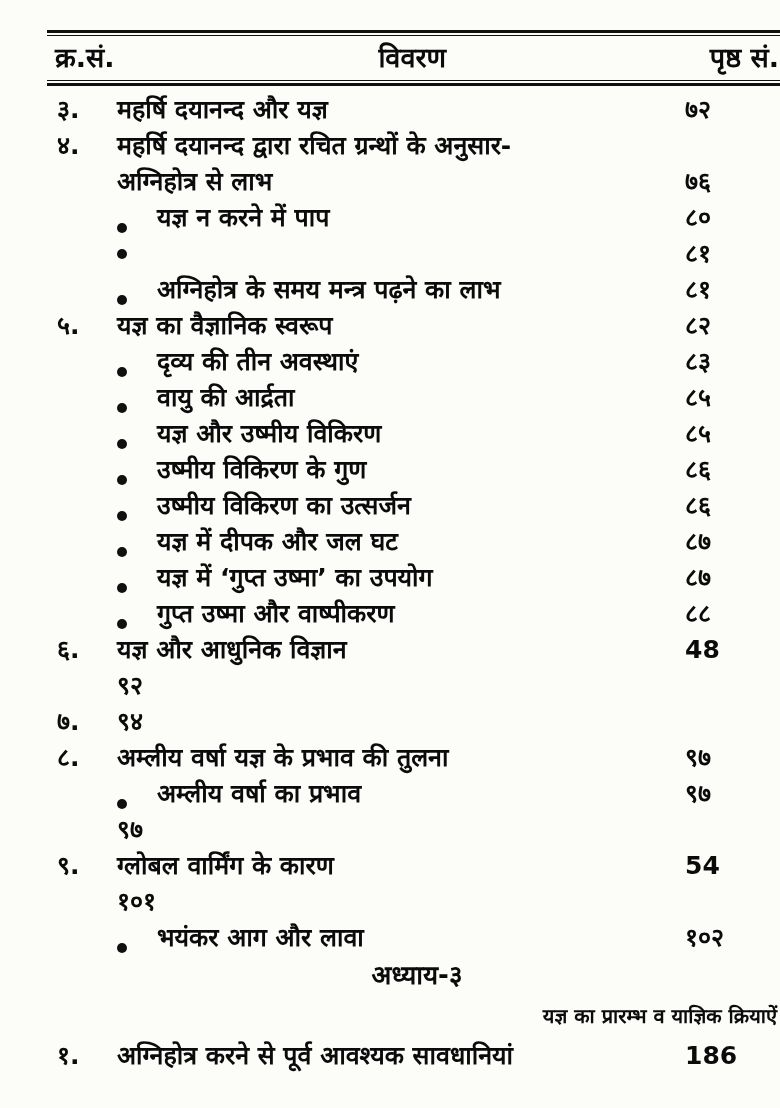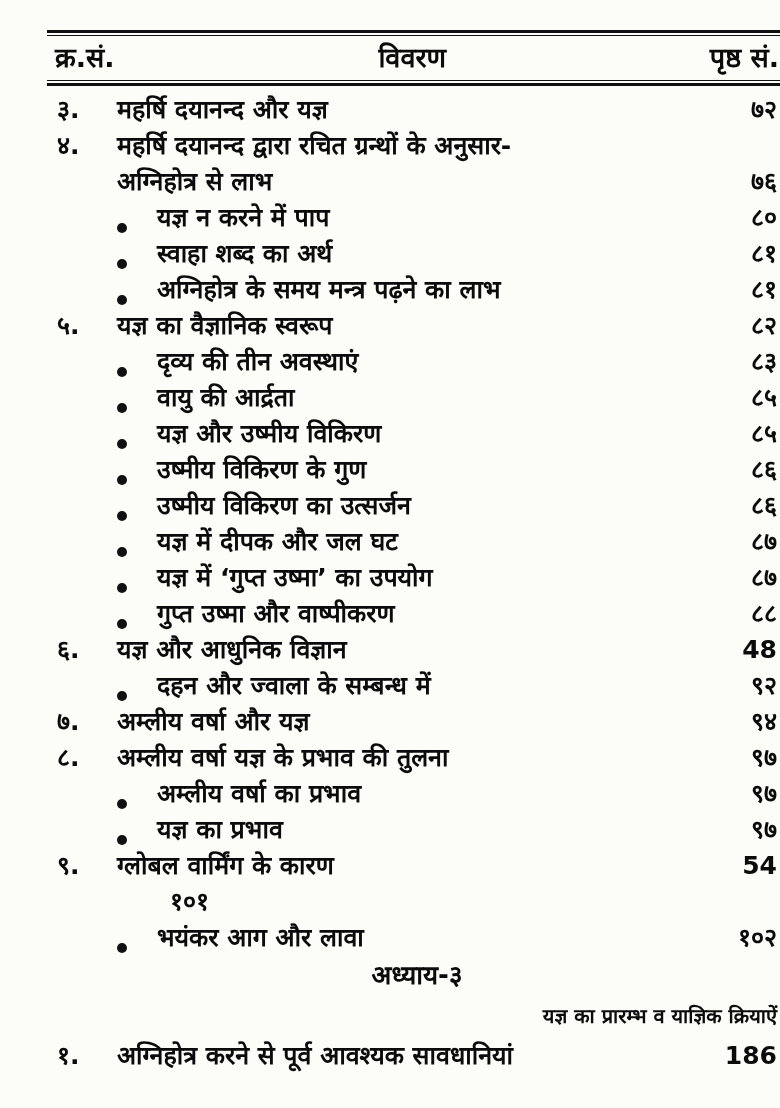--- a/index.html
+++ b/index.html
@@ -28,21 +28,21 @@
     padding:0 38px 0 22px;
     font-size:25px;line-height:30px;
     white-space:nowrap;
   }
   .serial{width:60px;flex:none;}
   .text{flex:1;display:flex;align-items:flex-end;min-width:0;}
   .dot{
     width:10px;height:10px;border-radius:50%;
     background:#101010;margin-right:30px;flex:none;
   }
-  .page-num{flex:none;min-width:92px;text-align:right;}
+  .page-num{flex:none;min-width:92px;text-align:left;}
   .row.chapter{justify-content:center;font-size:26px;height:38px;text-align:center;}
   .row.section{justify-content:flex-end;font-size:20px;height:44px;}
 </style>
 </head>
 <body>
 
 <div class="page">
 
   <div class="header">
     <div class="rule rule-thick"></div>
@@ -87,21 +87,20 @@
         <span class="text">
           <span class="dot"></span>
           <span>यज्ञ न करने में पाप</span>
         </span>
         <span class="page-num">८०</span>
       </div>
       <div class="row bullet">
         <span class="serial"></span>
         <span class="text">
           <span class="dot"></span>
-          <span>स्वाहा शब्द का अर्थ</span>
         </span>
         <span class="page-num">८१</span>
       </div>
       <div class="row bullet">
         <span class="serial"></span>
         <span class="text">
           <span class="dot"></span>
           <span>अग्निहोत्र के समय मन्त्र पढ़ने का लाभ</span>
         </span>
         <span class="page-num">८१</span>
@@ -179,54 +178,43 @@
       </div>
       <div class="row entry">
         <span class="serial">६.</span>
         <span class="text">
           <span>यज्ञ और आधुनिक विज्ञान</span>
         </span>
         <span class="page-num">48</span>
       </div>
       <div class="row bullet">
         <span class="serial"></span>
-        <span class="text">
-          <span class="dot"></span>
-          <span>दहन और ज्वाला के सम्बन्ध में</span>
-        </span>
         <span class="page-num">९२</span>
       </div>
       <div class="row entry">
         <span class="serial">७.</span>
-        <span class="text">
-          <span>अम्लीय वर्षा और यज्ञ</span>
-        </span>
         <span class="page-num">९४</span>
       </div>
       <div class="row entry">
         <span class="serial">८.</span>
         <span class="text">
           <span>अम्लीय वर्षा यज्ञ के प्रभाव की तुलना</span>
         </span>
         <span class="page-num">९७</span>
       </div>
       <div class="row bullet">
         <span class="serial"></span>
         <span class="text">
           <span class="dot"></span>
           <span>अम्लीय वर्षा का प्रभाव</span>
         </span>
         <span class="page-num">९७</span>
       </div>
       <div class="row bullet">
         <span class="serial"></span>
-        <span class="text">
-          <span class="dot"></span>
-          <span>यज्ञ का प्रभाव</span>
-        </span>
         <span class="page-num">९७</span>
       </div>
       <div class="row entry">
         <span class="serial">९.</span>
         <span class="text">
           <span>ग्लोबल वार्मिंग के कारण</span>
         </span>
         <span class="page-num">54</span>
       </div>
       <div class="row bullet">

